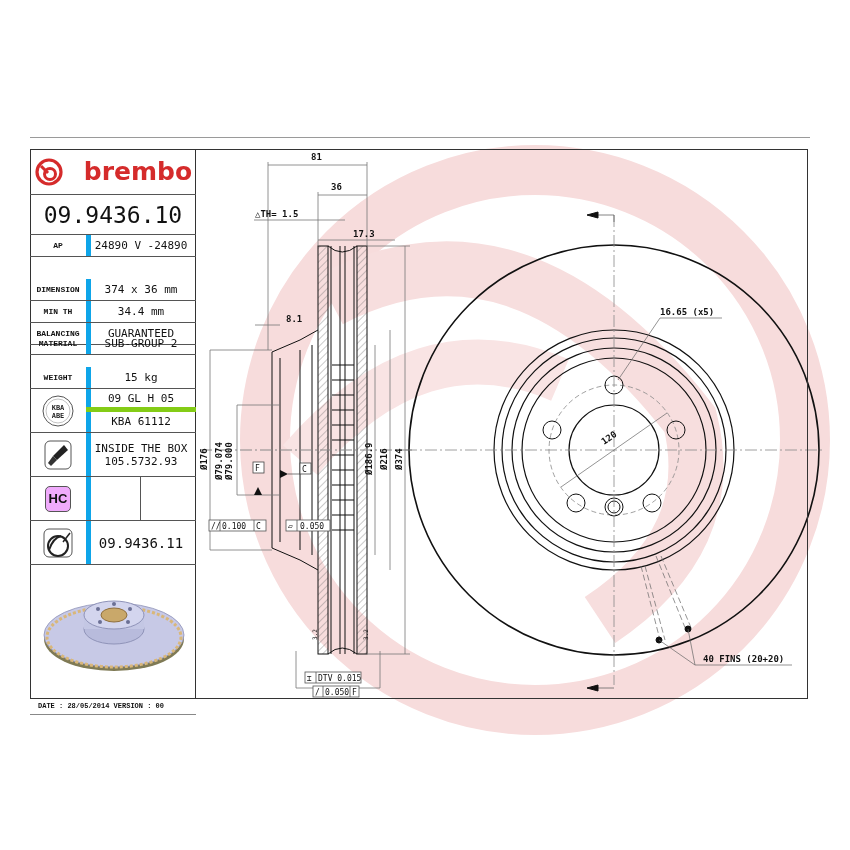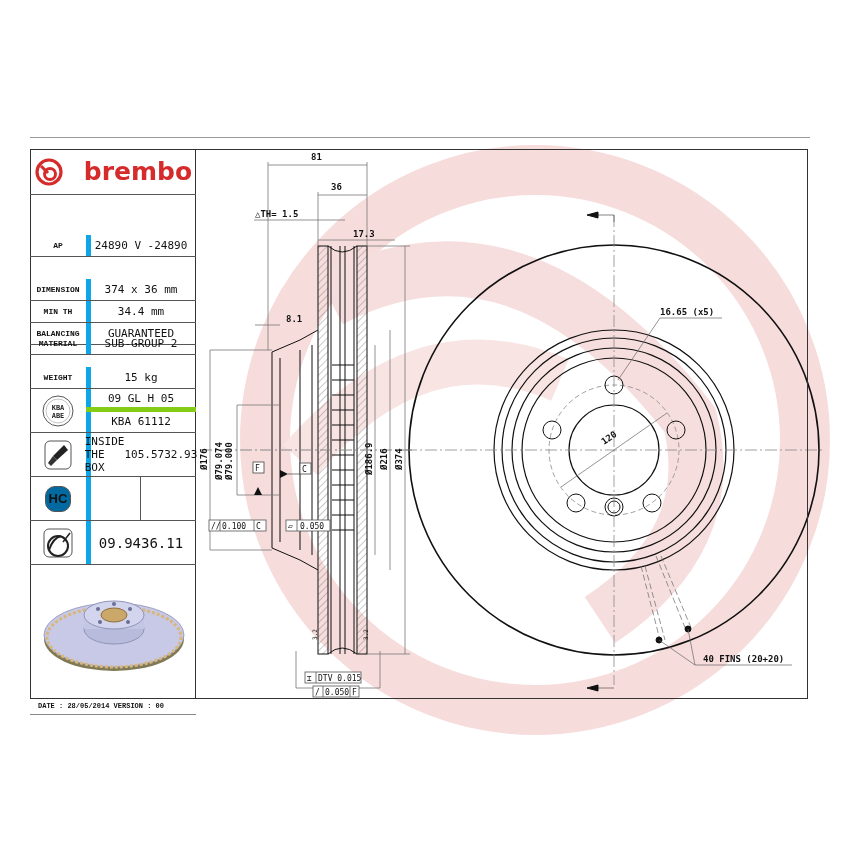--- a/index.html
+++ b/index.html
@@ -192,20 +192,23 @@
     <div class="cell" style="top:0;height:46px;">
       <div class="brand">
         <svg width="30" height="30" viewBox="0 0 30 30">
           <circle cx="15" cy="15" r="12" fill="none" stroke="#d52b2b" stroke-width="3.2"></circle>
           <circle cx="16" cy="17" r="5.5" fill="none" stroke="#d52b2b" stroke-width="3"></circle>
           <path d="M 7 9 L 14 16" stroke="#d52b2b" stroke-width="3"></path>
         </svg>
         <span class="brand-text">brembo</span>
       </div>
     </div>
+    <div class="cell" style="top:46px;height:40px;">
+      <div class="part">09.9436.10</div>
+    </div>
     <div class="cell" style="top:86px;height:22px;">
       <div class="lbl">AP</div>
       <div class="val">24890 V -24890</div>
     </div>
     <div class="cell" style="top:130px;height:22px;">
       <div class="lbl">DIMENSION</div>
       <div class="val">374 x 36 mm</div>
     </div>
     <div class="cell" style="top:152px;height:22px;">
       <div class="lbl">MIN TH</div>
@@ -236,28 +239,28 @@
       <div class="val" style="top:22px;">KBA 61112</div>
     </div>
     <div class="cell" style="top:284px;height:44px;">
       <div class="lbl">
         <svg width="28" height="30" viewBox="0 0 28 30">
           <rect x="1" y="1" width="26" height="28" rx="5" fill="#fff" stroke="#555" stroke-width="1"></rect>
           <polygon points="20,5 24,10 13,20 9,16" fill="#222"></polygon>
           <polygon points="9,16 13,20 7,26 4,23" fill="#333"></polygon>
         </svg>
       </div>
-      <div class="val" style="flex-direction:row;line-height:13px;">
+      <div class="val" style="flex-direction:column;line-height:13px;">
         <span>INSIDE THE BOX</span>
         <span>105.5732.93</span>
       </div>
     </div>
     <div class="cell" style="top:328px;height:44px;">
       <div class="lbl">
-        <div style="width:24px;height:24px;border:1px solid #555;border-radius:10px;display:flex;align-items:center;justify-content:center;font-family:'Liberation Sans',sans-serif;font-weight:bold;font-size:13px;color:#111;background:#0369a1;">HC</div>
+        <div style="width:24px;height:24px;border:1px solid #555;border-radius:5px;display:flex;align-items:center;justify-content:center;font-family:'Liberation Sans',sans-serif;font-weight:bold;font-size:13px;color:#111;background:#f0abfc;">HC</div>
       </div>
       <div style="position:absolute;left:110px;top:0;bottom:0;width:1px;background:#555;"></div>
     </div>
     <div class="cell" style="top:372px;height:44px;">
       <div class="lbl">
         <svg width="30" height="30" viewBox="0 0 30 30">
           <rect x="1" y="1" width="28" height="28" rx="5" fill="#fff" stroke="#555" stroke-width="1"></rect>
           <circle cx="15" cy="18" r="10" fill="none" stroke="#222" stroke-width="2"></circle>
           <path d="M 6 22 Q 10 10 18 8" fill="none" stroke="#222" stroke-width="2"></path>
           <line x1="20" y1="14" x2="27" y2="5" stroke="#222" stroke-width="1.5"></line>

